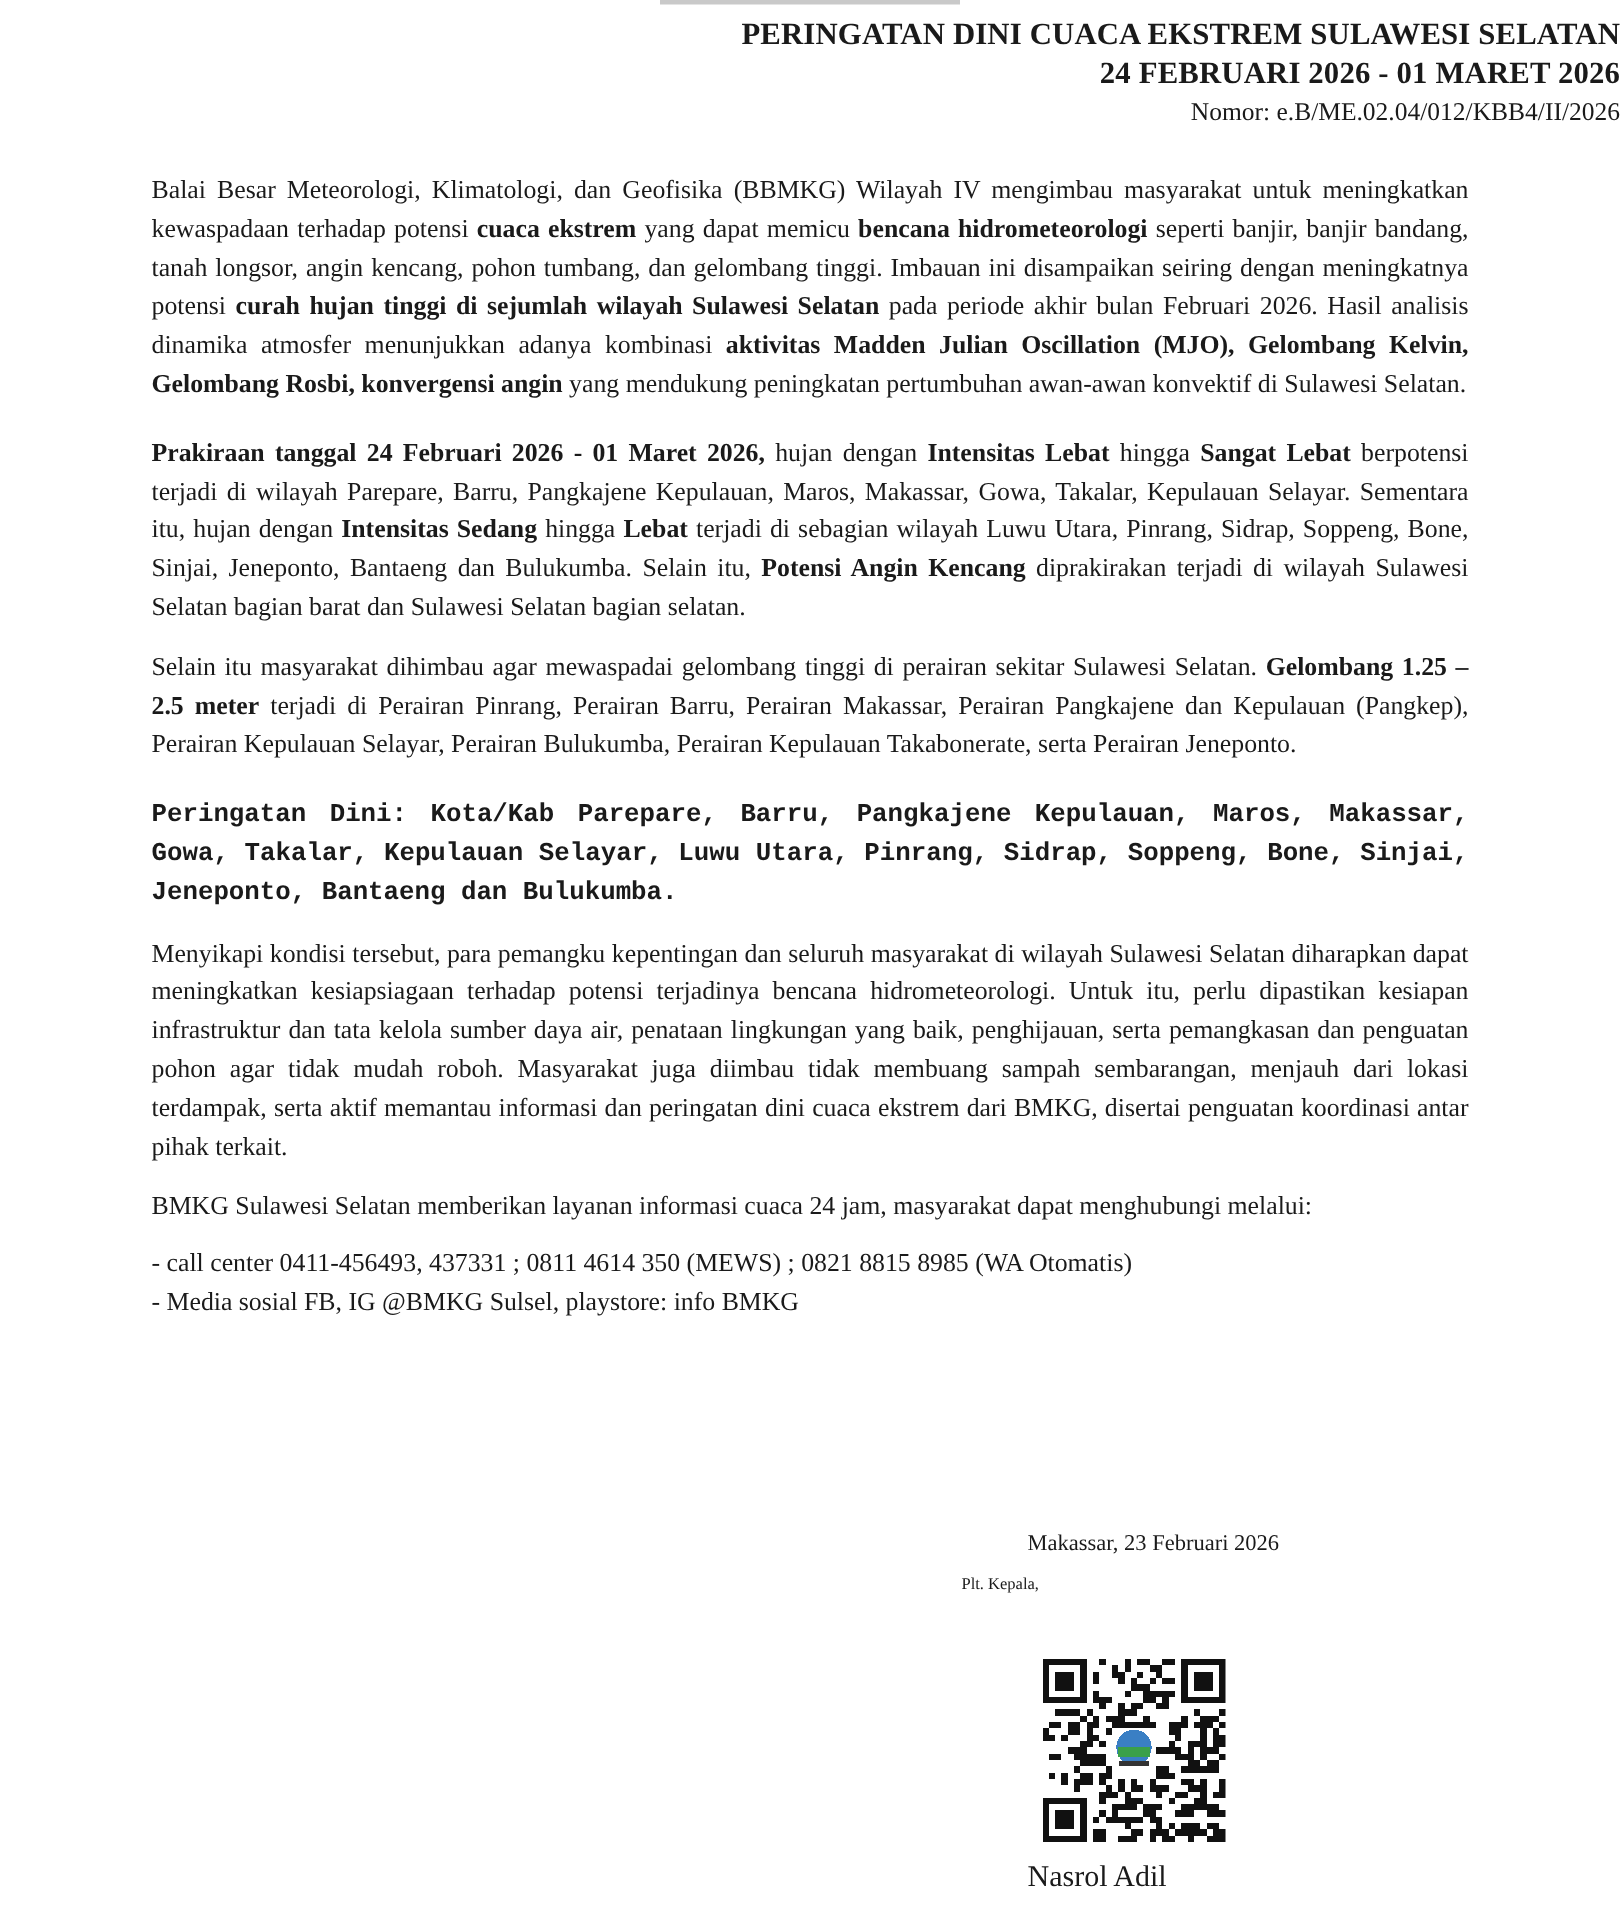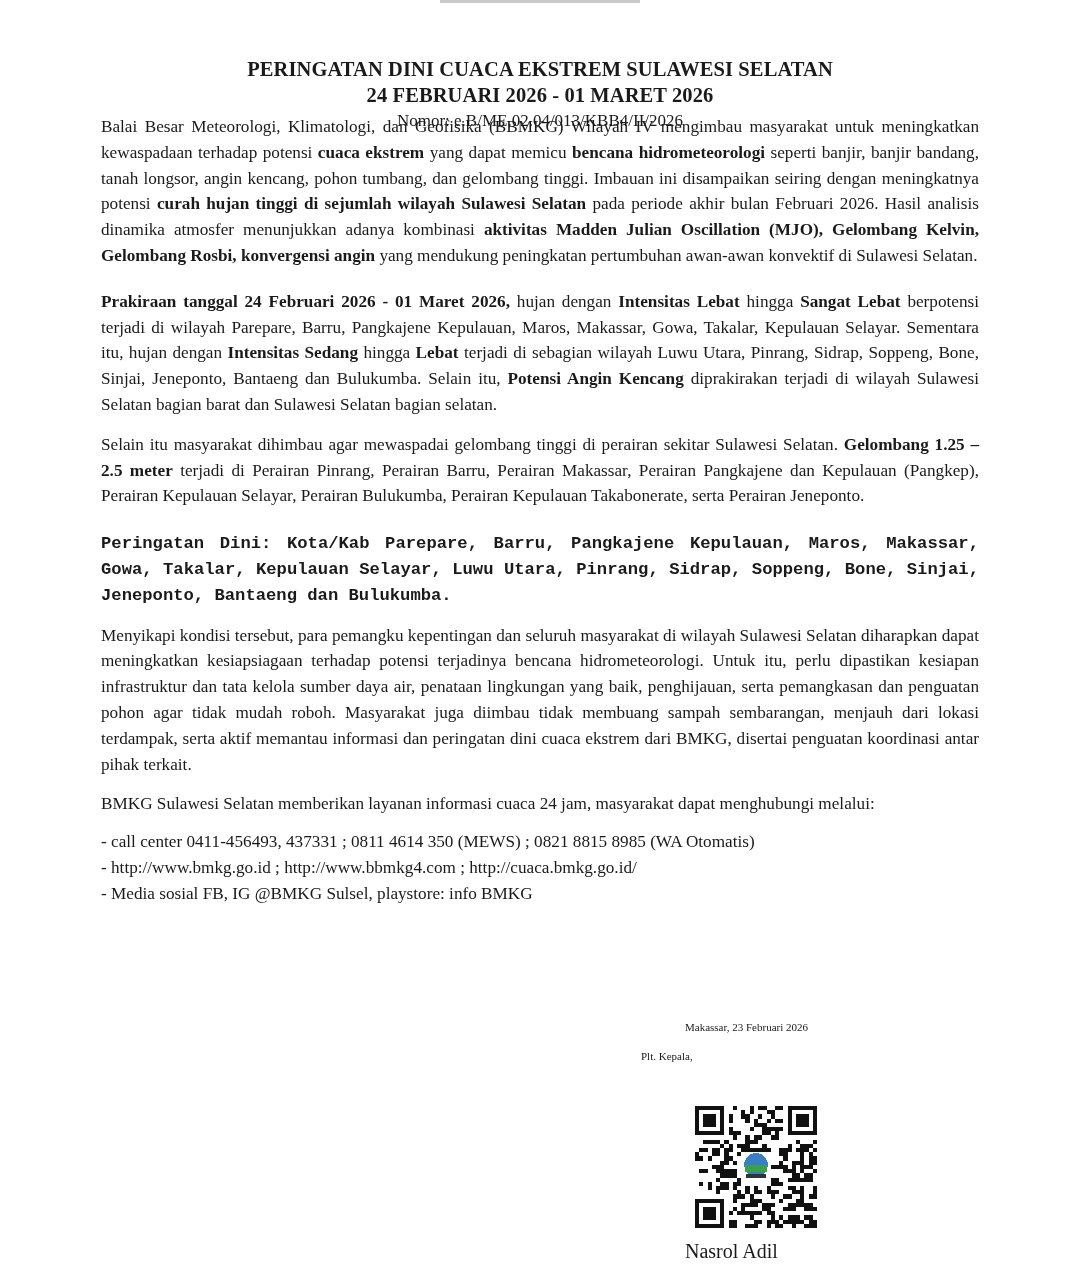--- a/index.html
+++ b/index.html
@@ -1,56 +1,55 @@
 <!DOCTYPE html>
 <html><head>
 <meta charset="utf-8">
 <style>
   html, body { margin:0; padding:0; background:#ffffff; }
   body { width:1080px; height:1276px; position:relative; overflow:hidden;
          font-family:"Liberation Serif", "DejaVu Serif", serif; color:#1a1a1a; }
   .topbar { position:absolute; left:440px; top:0; width:200px; height:3px; background:#c9c9c9; }
-  .header { position:absolute; left:0; top:10px; width:1080px; text-align:center;margin-top:46px; }
+  .header { position:absolute; left:0; top:10px; width:1080px; text-align:right; }
   .title { font-weight:bold; font-size:20.5px; line-height:26px; letter-spacing:0.1px; }
   .nomor { font-size:17px; line-height:26px; }
   .body { position:absolute; left:101px; top:114px; width:878px; font-size:17.2px; line-height:25.8px; }
   .body p { margin:0; text-align:justify; }
   .p1 { margin-bottom:20px !important; }
   .p2 { margin-bottom:14px !important; }
   .p3 { margin-bottom:22px !important; }
   .p4 { margin-bottom:14px !important;font-family:Liberation Mono, monospace; }
   .p5 { margin-bottom:14px !important; }
   .p6 { margin-bottom:12px !important; }
   .contact-line { text-align:left !important; }
-  .sig-date { position:absolute; left:685px; top:1021px; font-size:11px; }
+  .sig-date { position:absolute; left:685px; top:1021px; font-size:15px; }
   .sig-role { position:absolute; left:641px; top:1050px; font-size:11px; }
   .qr { position:absolute; left:695px; top:1106px; width:122px; height:122px; }
   .sig-name { position:absolute; left:685px; top:1240px; font-size:20px; }
   b { font-weight:bold;margin-top:32px; }
 </style>
 </head>
 <body>
 
 <div class="topbar"></div>
 
 <div class="header">
   <div class="title">PERINGATAN DINI CUACA EKSTREM SULAWESI SELATAN</div>
   <div class="title">24 FEBRUARI 2026 - 01 MARET 2026</div>
-  <div class="nomor">Nomor: e.B/ME.02.04/013/KBB4/II/2026</div>
+  <div class="nomor">Nomor: e.B/ME.02.04/012/KBB4/II/2026</div>
 </div>
 
 <div class="body">
   <p class="p1"><span>Balai Besar Meteorologi, Klimatologi, dan Geofisika (BBMKG) Wilayah IV mengimbau masyarakat untuk meningkatkan kewaspadaan terhadap potensi </span><b>cuaca ekstrem</b><span> yang dapat memicu </span><b>bencana hidrometeorologi</b><span> seperti banjir, banjir bandang, tanah longsor, angin kencang, pohon tumbang, dan gelombang tinggi. Imbauan ini disampaikan seiring dengan meningkatnya potensi </span><b>curah hujan tinggi di sejumlah wilayah Sulawesi Selatan</b><span> pada periode akhir bulan Februari 2026. Hasil analisis dinamika atmosfer menunjukkan adanya kombinasi </span><b>aktivitas Madden Julian Oscillation (MJO), Gelombang Kelvin, Gelombang Rosbi, konvergensi angin</b><span> yang mendukung peningkatan pertumbuhan awan-awan konvektif di Sulawesi Selatan.</span></p>
   <p class="p2"><b>Prakiraan tanggal 24 Februari 2026 - 01 Maret 2026,</b><span> hujan dengan </span><b>Intensitas Lebat</b><span> hingga </span><b>Sangat Lebat</b><span> berpotensi terjadi di wilayah Parepare, Barru, Pangkajene Kepulauan, Maros, Makassar, Gowa, Takalar, Kepulauan Selayar. Sementara itu, hujan dengan </span><b>Intensitas Sedang</b><span> hingga </span><b>Lebat</b><span> terjadi di sebagian wilayah Luwu Utara, Pinrang, Sidrap, Soppeng, Bone, Sinjai, Jeneponto, Bantaeng dan Bulukumba. Selain itu, </span><b>Potensi Angin Kencang</b><span> diprakirakan terjadi di wilayah Sulawesi Selatan bagian barat dan Sulawesi Selatan bagian selatan.</span></p>
   <p class="p3"><span>Selain itu masyarakat dihimbau agar mewaspadai gelombang tinggi di perairan sekitar Sulawesi Selatan. </span><b>Gelombang 1.25 – 2.5 meter</b><span> terjadi di Perairan Pinrang, Perairan Barru, Perairan Makassar, Perairan Pangkajene dan Kepulauan (Pangkep), Perairan Kepulauan Selayar, Perairan Bulukumba, Perairan Kepulauan Takabonerate, serta Perairan Jeneponto.</span></p>
   <p class="p4"><b>Peringatan Dini: Kota/Kab Parepare, Barru, Pangkajene Kepulauan, Maros, Makassar, Gowa, Takalar, Kepulauan Selayar, Luwu Utara, Pinrang, Sidrap, Soppeng, Bone, Sinjai, Jeneponto, Bantaeng dan Bulukumba.</b></p>
   <p class="p5"><span>Menyikapi kondisi tersebut, para pemangku kepentingan dan seluruh masyarakat di wilayah Sulawesi Selatan diharapkan dapat meningkatkan kesiapsiagaan terhadap potensi terjadinya bencana hidrometeorologi. Untuk itu, perlu dipastikan kesiapan infrastruktur dan tata kelola sumber daya air, penataan lingkungan yang baik, penghijauan, serta pemangkasan dan penguatan pohon agar tidak mudah roboh. Masyarakat juga diimbau tidak membuang sampah sembarangan, menjauh dari lokasi terdampak, serta aktif memantau informasi dan peringatan dini cuaca ekstrem dari BMKG, disertai penguatan koordinasi antar pihak terkait.</span></p>
   <p class="p6"><span>BMKG Sulawesi Selatan memberikan layanan informasi cuaca 24 jam, masyarakat dapat menghubungi melalui:</span></p>
   <p class="contact-line">- call center 0411-456493, 437331 ; 0811 4614 350 (MEWS) ;  0821 8815 8985 (WA Otomatis)</p>
-  <p class="contact-line">- http://www.bmkg.go.id ; http://www.bbmkg4.com ; http://cuaca.bmkg.go.id/</p>
   <p class="contact-line">- Media sosial FB, IG @BMKG Sulsel, playstore: info BMKG</p>
 </div>
 
 <div class="sig-date">Makassar, 23 Februari 2026</div>
 <div class="sig-role">Plt.  Kepala,</div>
 <svg class="qr" viewBox="0 0 29 29" shape-rendering="crispEdges">
     <rect x="9" y="0" width="1" height="1" fill="#111"></rect>
     <rect x="13" y="0" width="1" height="1" fill="#111"></rect>
     <rect x="15" y="0" width="1" height="1" fill="#111"></rect>
     <rect x="16" y="0" width="1" height="1" fill="#111"></rect>

